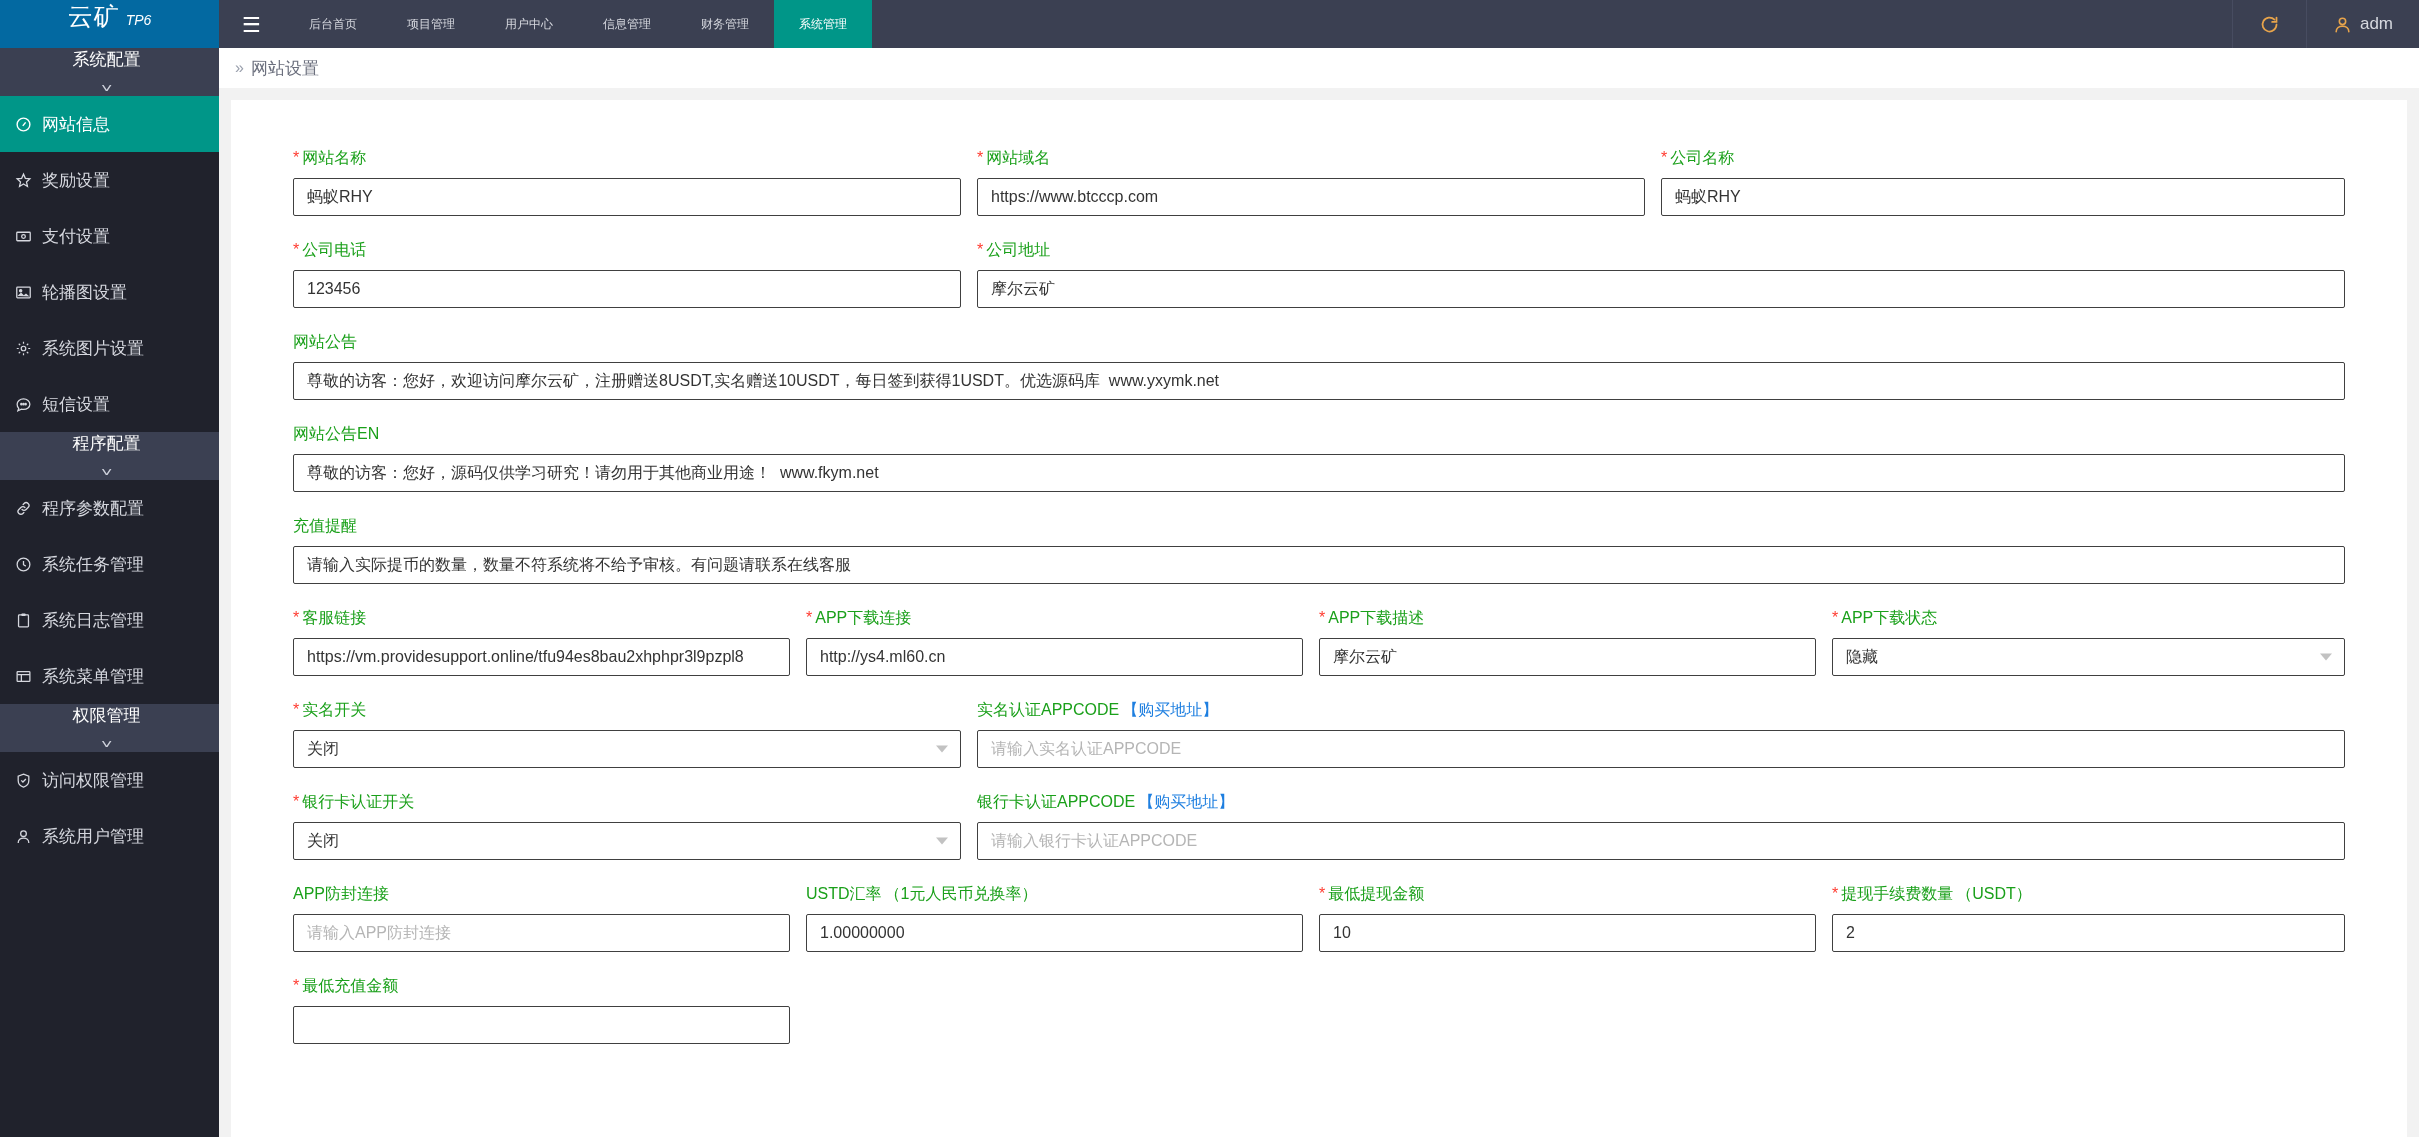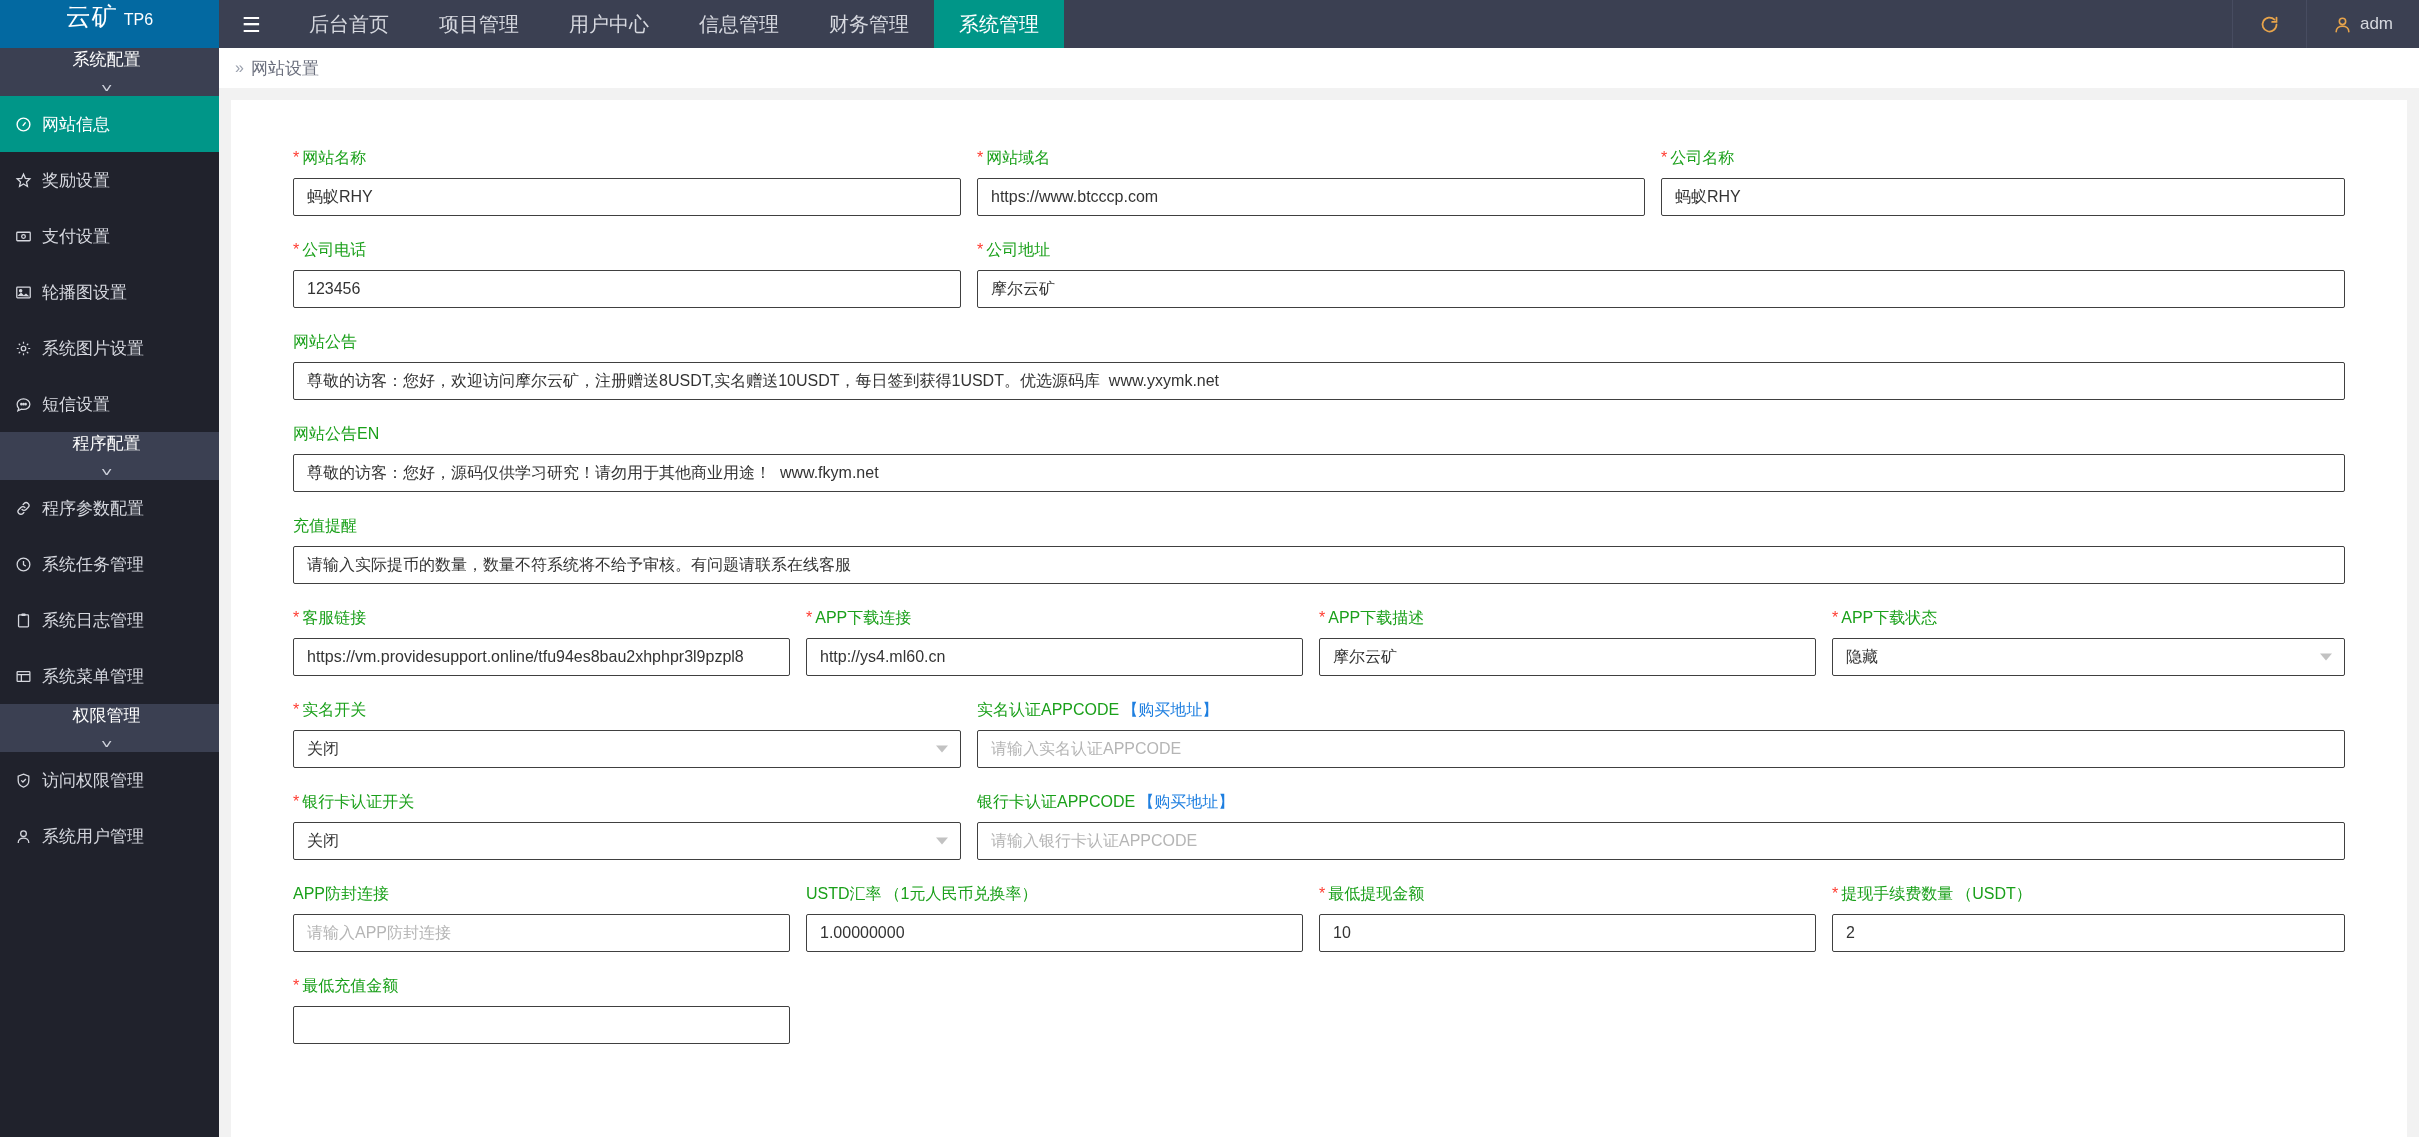--- a/index.html
+++ b/index.html
@@ -17,33 +17,33 @@
     background: #3b4052;
     display: flex; align-items: stretch;
   }
   .brand {
     width: 219px; height: 48px;
     background: #0369a1;
     display: flex; align-items: baseline; justify-content: center;
     color: #ffffff;
   }
   .brand-name { font-size: 25px; letter-spacing: 1px; }
-  .brand-sup { font-size: 16px; margin-left: 6px; color:#ffffff; }
+  .brand-sup { font-size: 14px; margin-left: 6px; color:#ffffff;font-style:italic; }
 
   .hamburger {
     width: 65px; display: flex; align-items: center; justify-content: center;
     cursor: pointer;
   }
   .hb-glyph { color:#ffffff; font-size: 21px; line-height: 1; }
 
   .topnav { display: flex; align-items: stretch; }
   .topnav-item {
     padding: 12px 25px;
     display: flex; align-items: center;
-    color: #d6d8df; font-size: 20px; cursor: pointer;
+    color: #d6d8df; font-size: 12px; cursor: pointer;
     white-space: nowrap;
   }
   .topnav-item.active { background: #009688; color: #ffffff; }
 
   .top-right { margin-left: auto; display: flex; align-items: stretch; }
   .top-right-item {
     display: flex; align-items: center; gap: 8px;
     padding: 0 26px; color: #d6d8df; font-size: 17px; cursor: pointer;
     border-left: 1px solid #474c60;
   }

